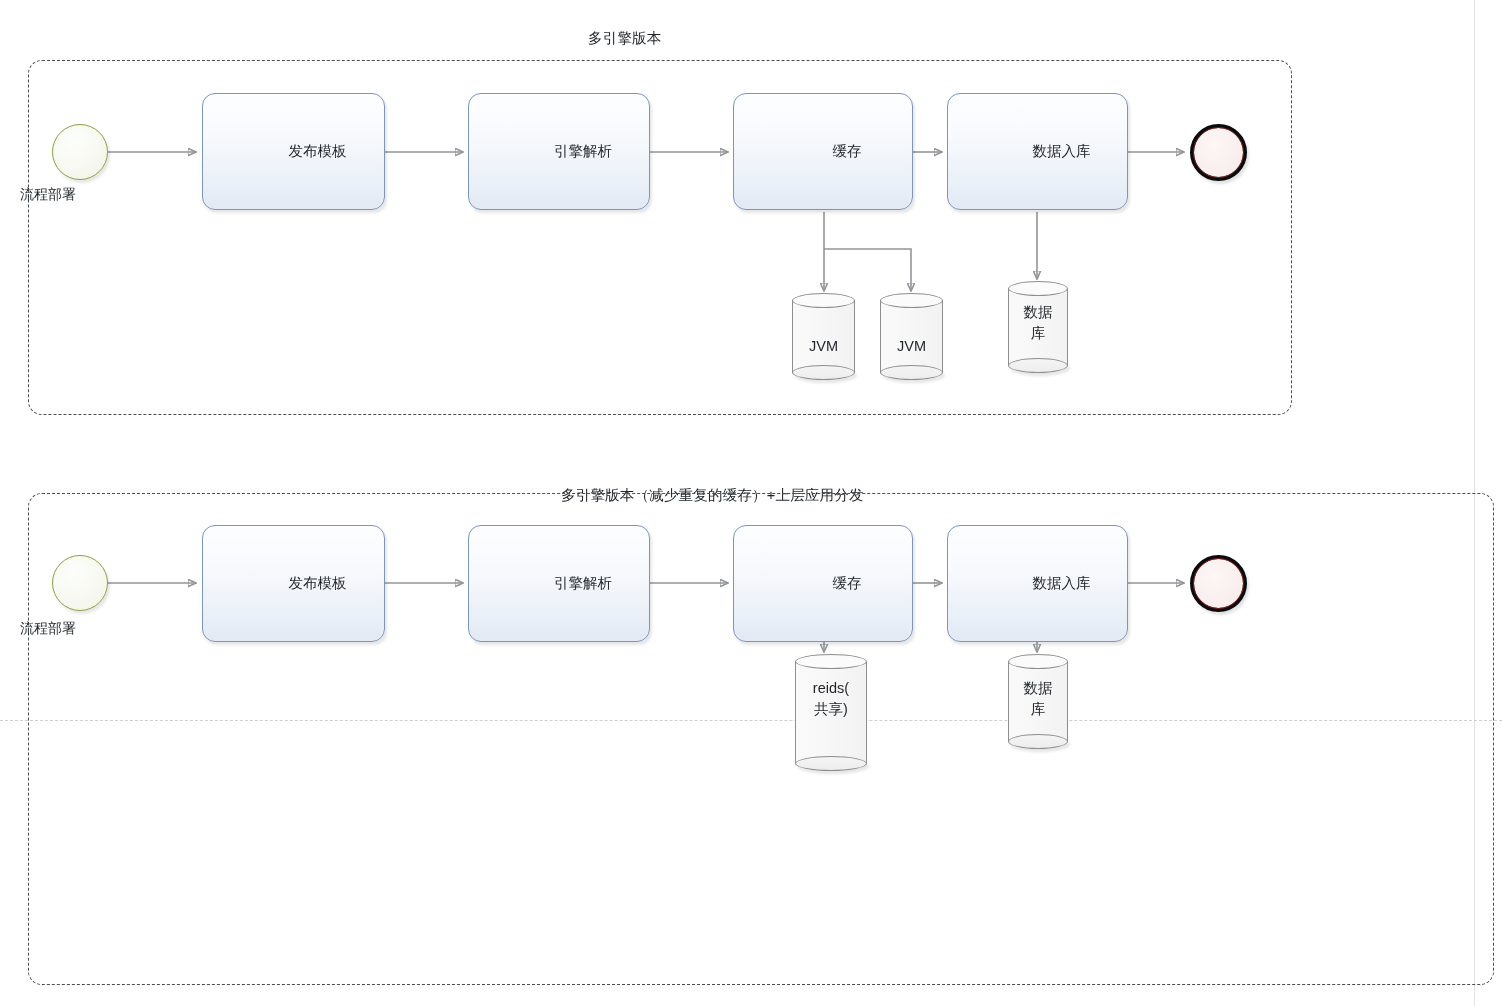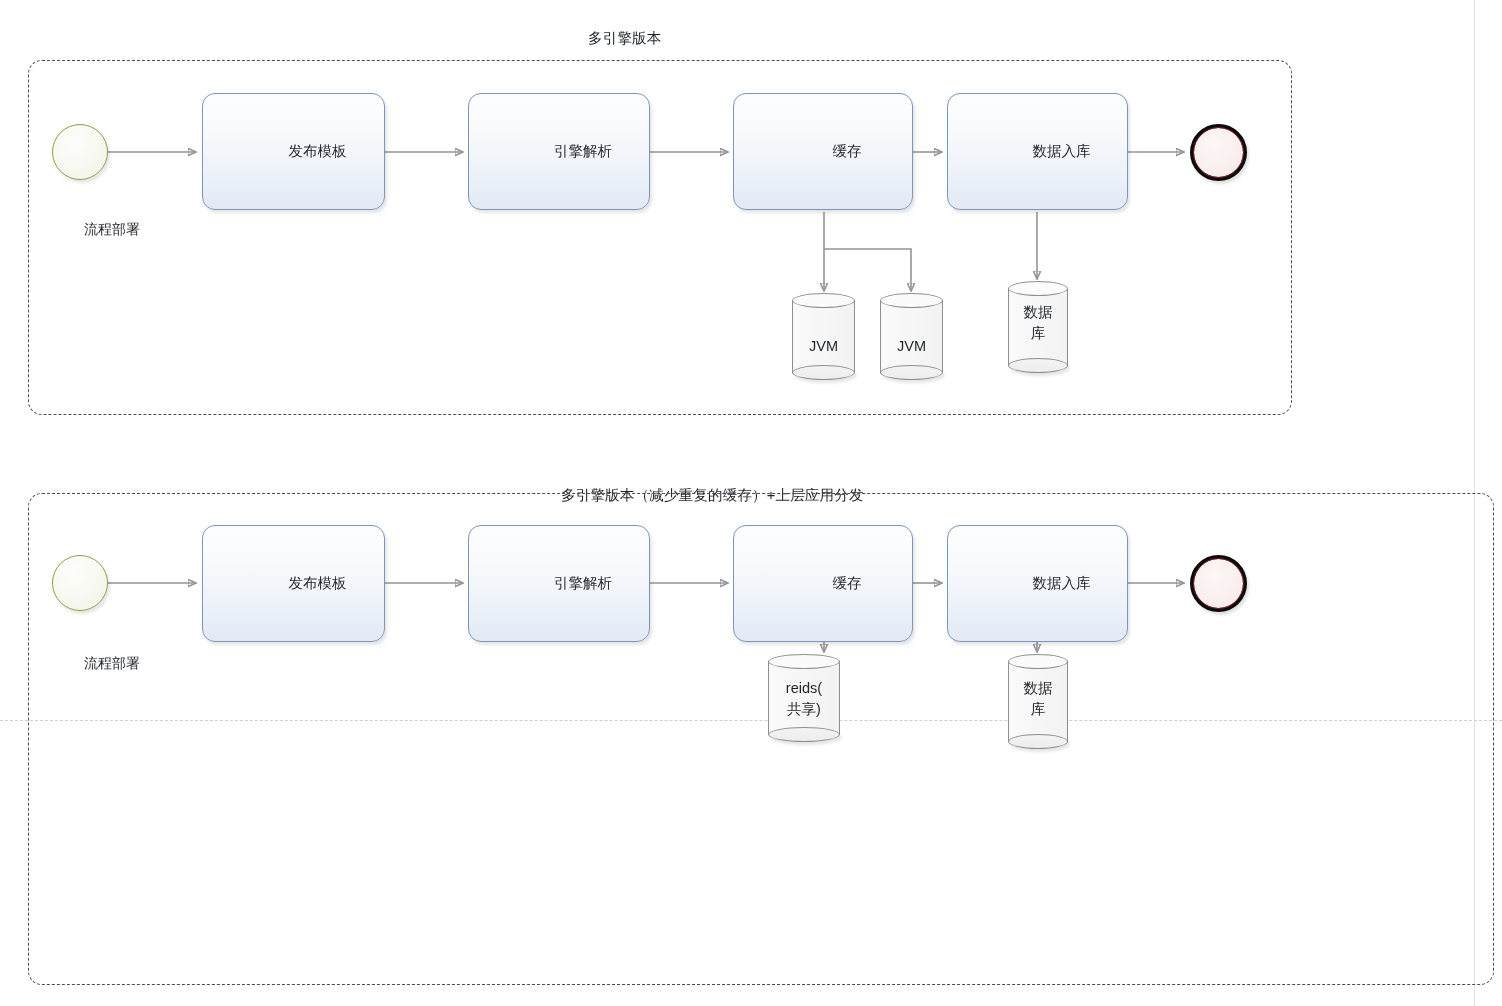--- a/index.html
+++ b/index.html
@@ -80,22 +80,21 @@
     border-radius: 50%;
     border: 1.5px solid #8aa03f;
     background: radial-gradient(circle at 38% 32%, #fdfefb 0%, #f6f8f0 60%, #eff3e5 100%);
     box-shadow: 2px 3px 3px rgba(0,0,0,0.10);
   }
   .event-start-label {
     position: absolute;
     font-size: 14px;
     color: #1f2328;
     white-space: nowrap;
-    text-align: right;
-    margin-top: 35px;
+    text-align: left;
   }
 
   
   .event-end {
     position: absolute;
     box-sizing: border-box;
     border-radius: 50%;
     border: 4.5px solid #0b0b0b;
     background: radial-gradient(circle at 40% 34%, #fdf7f6 0%, #f8efee 60%, #f4e9e8 100%);
     box-shadow: 2px 3px 3px rgba(0,0,0,0.12);
@@ -284,21 +283,21 @@
   </div>
   <div class="task" style="left:733px; top:525px; width:180px; height:117px;">
     <span class="label">缓存</span>
   </div>
   <div class="task" style="left:947px; top:525px; width:181px; height:117px;">
     <span class="label">数据入库</span>
   </div>
 
   <div class="event-end" style="left:1190px; top:555px; width:57px; height:57px;"></div>
 
-  <div class="cylinder" style="left:768px; top:654px; width:72px; height:88px;border-radius:15px;">
+  <div class="cylinder" style="left:795px; top:654px; width:72px; height:117px;border-radius:15px;">
     <div class="cyl-body"></div>
     <div class="cyl-bottom"></div>
     <div class="cyl-top"></div>
     <div class="cyl-label" style="top:24px;">
       <div>reids(</div>
       <div>共享)</div>
     </div>
   </div>
 
   <div class="cylinder" style="left:1008px; top:654px; width:60px; height:95px;">

